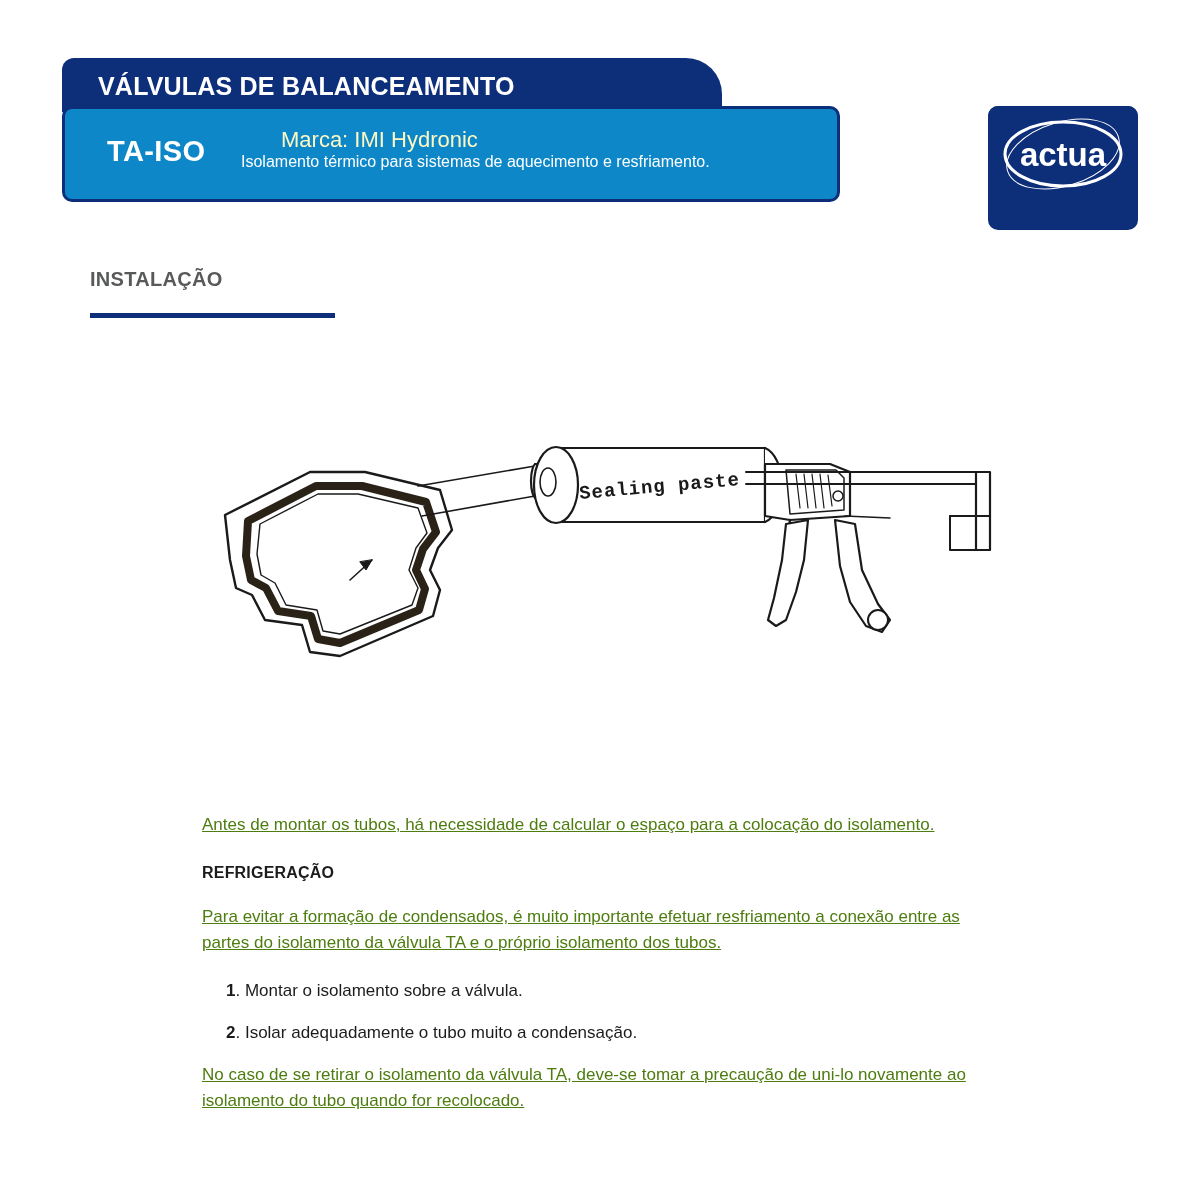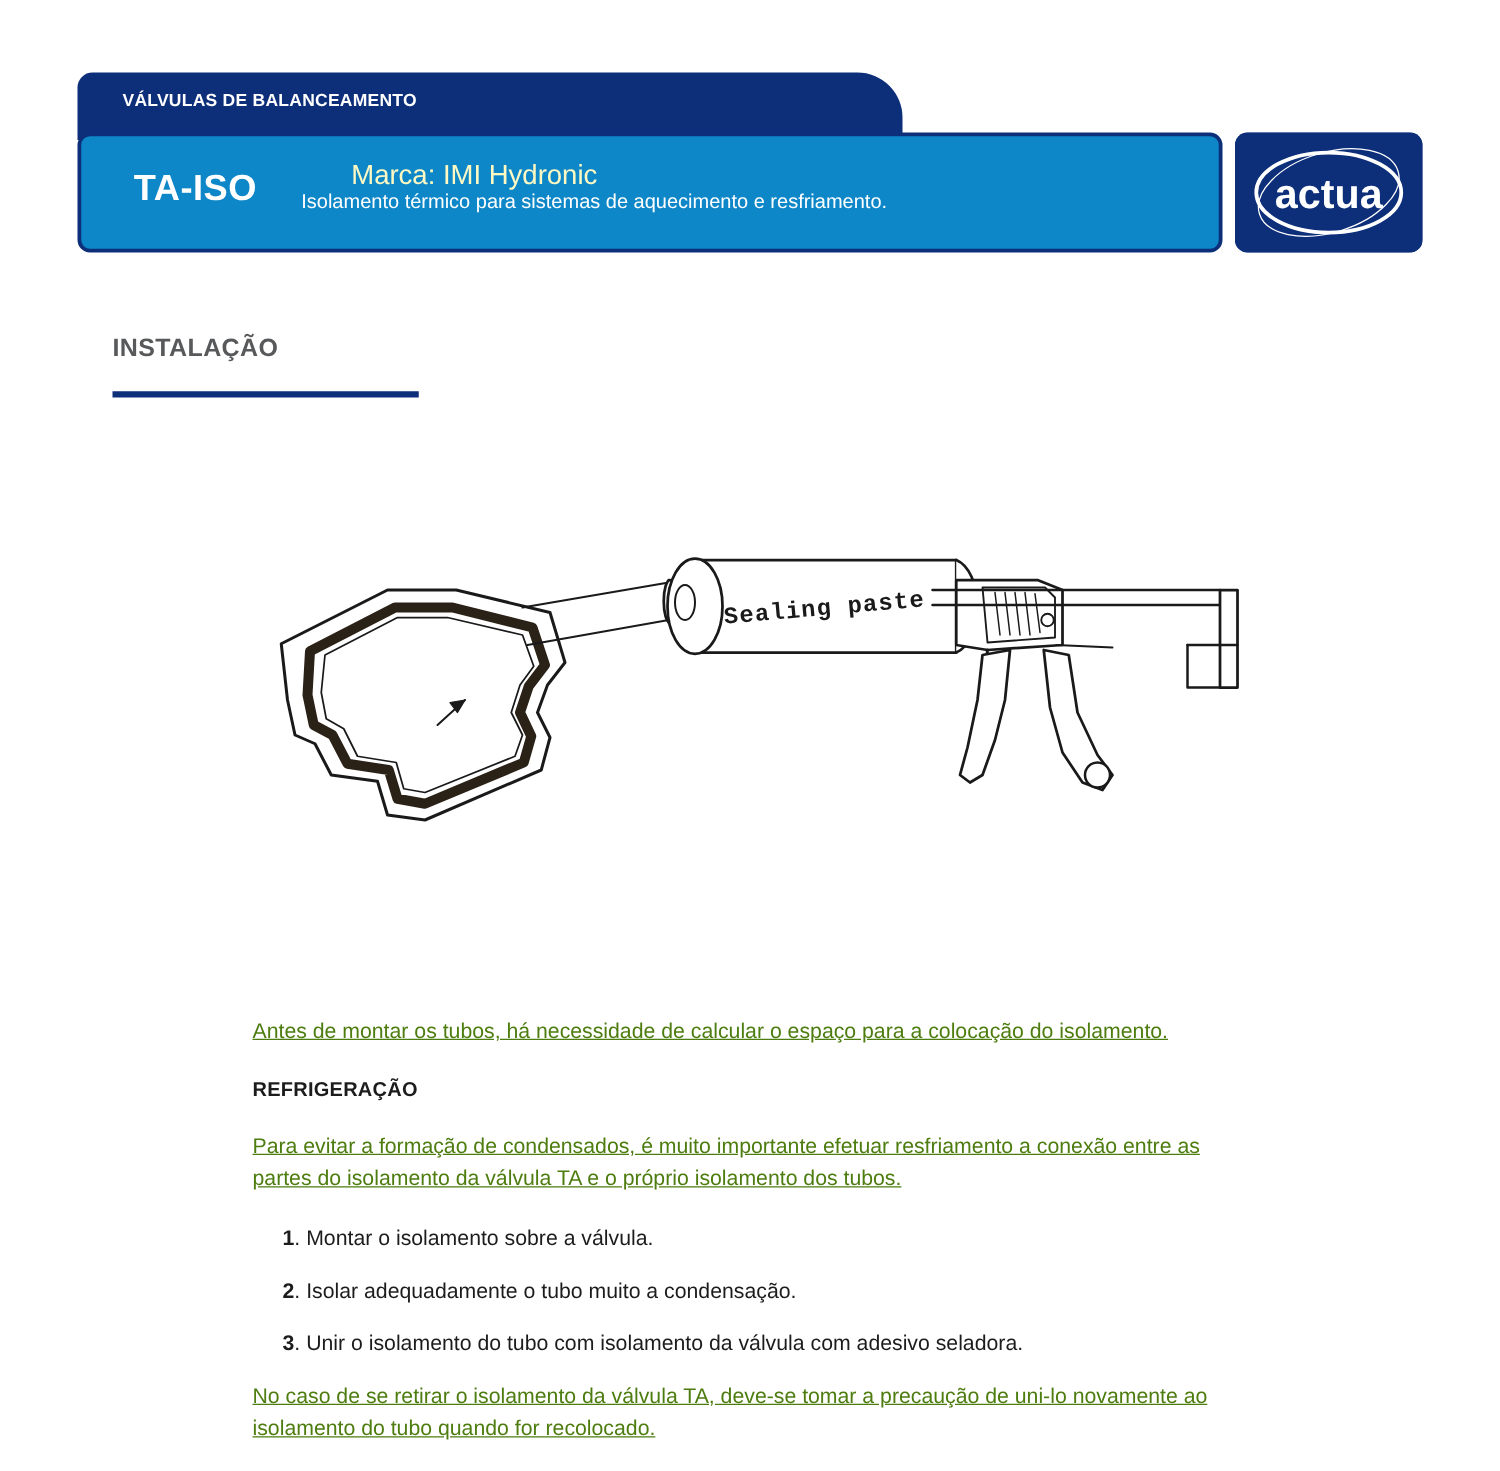--- a/index.html
+++ b/index.html
@@ -32,30 +32,30 @@
     height: 54px;
     background: #0d2f7a;
     border-top-left-radius: 12px;
     border-top-right-radius: 36px;
   }
   .header-dark-title {
     position: absolute;
     left: 36px;
     top: 14px;
     color: #ffffff;
-    font-size: 14px;
+    font-size: 25px;
     font-weight: bold;
     letter-spacing: 0.2px;
     white-space: nowrap;
   }
   .header-blue {
     position: absolute;
     left: 0;
     top: 48px;
-    width: 916px;
+    width: 778px;
     height: 96px;
     background: #0d87c8;
     border-radius: 10px;
     border: 3px solid #0d2f7a;
     box-sizing: border-box;
   }
   .header-code {
     position: absolute;
     left: 42px;
     top: 26px;
@@ -81,21 +81,21 @@
     font-size: 16px;
     white-space: nowrap;
   }
 
   
   .logo-box {
     position: absolute;
     left: 926px;
     top: 48px;
     width: 150px;
-    height: 96px;
+    height: 124px;
     background: #0d2f7a;
     border-radius: 10px;
   }
   .logo-box svg {
     display: block;
   }
 
   
   .section-title {
     position: absolute;
@@ -246,19 +246,16 @@
 
   <p class="para tight">Para evitar a formação de condensados, é muito importante efetuar resfriamento a conexão entre as partes do isolamento da válvula TA e o próprio isolamento dos tubos.</p>
 
   <ul class="steps">
     <li class="step">
       <span class="step-num">1</span><span>. Montar o isolamento sobre a válvula.</span>
     </li>
     <li class="step">
       <span class="step-num">2</span><span>. Isolar adequadamente o tubo muito a condensação.</span>
     </li>
-    <li class="step">
-      <span class="step-num">3</span><span>. Unir o isolamento do tubo com isolamento da válvula com adesivo seladora.</span>
-    </li>
   </ul>
 
   <p class="para">No caso de se retirar o isolamento da válvula TA, deve-se tomar a precaução de uni-lo novamente ao isolamento do tubo quando for recolocado.</p>
 </div>
 
 </body></html>

